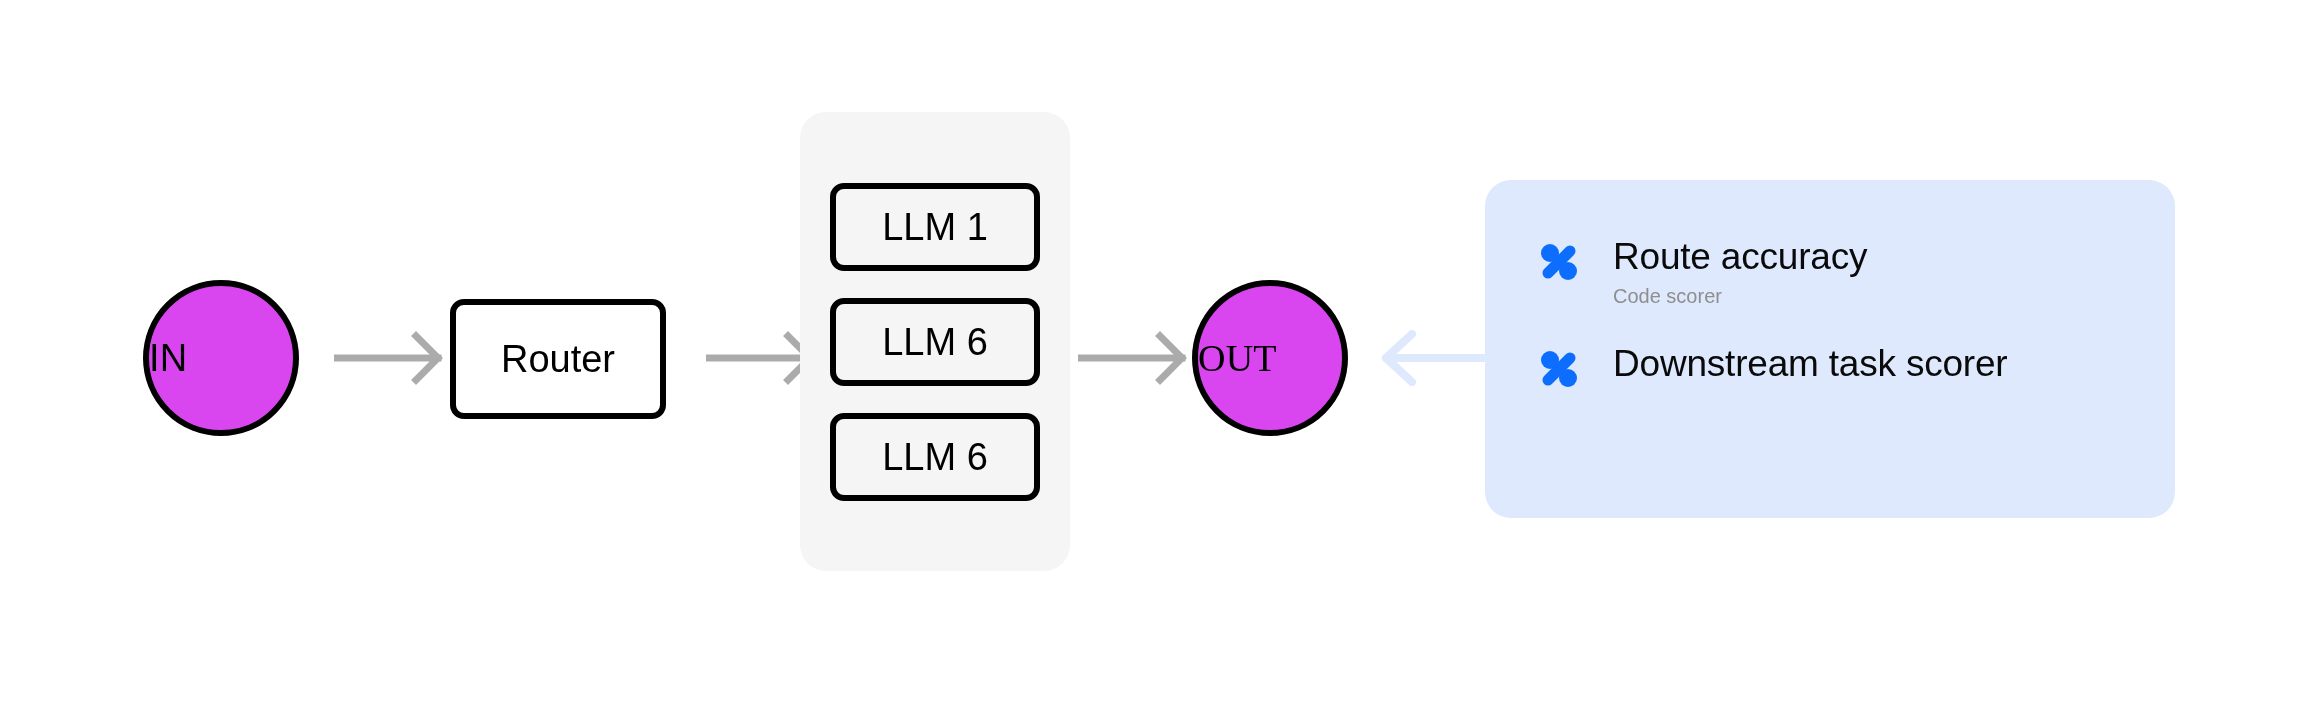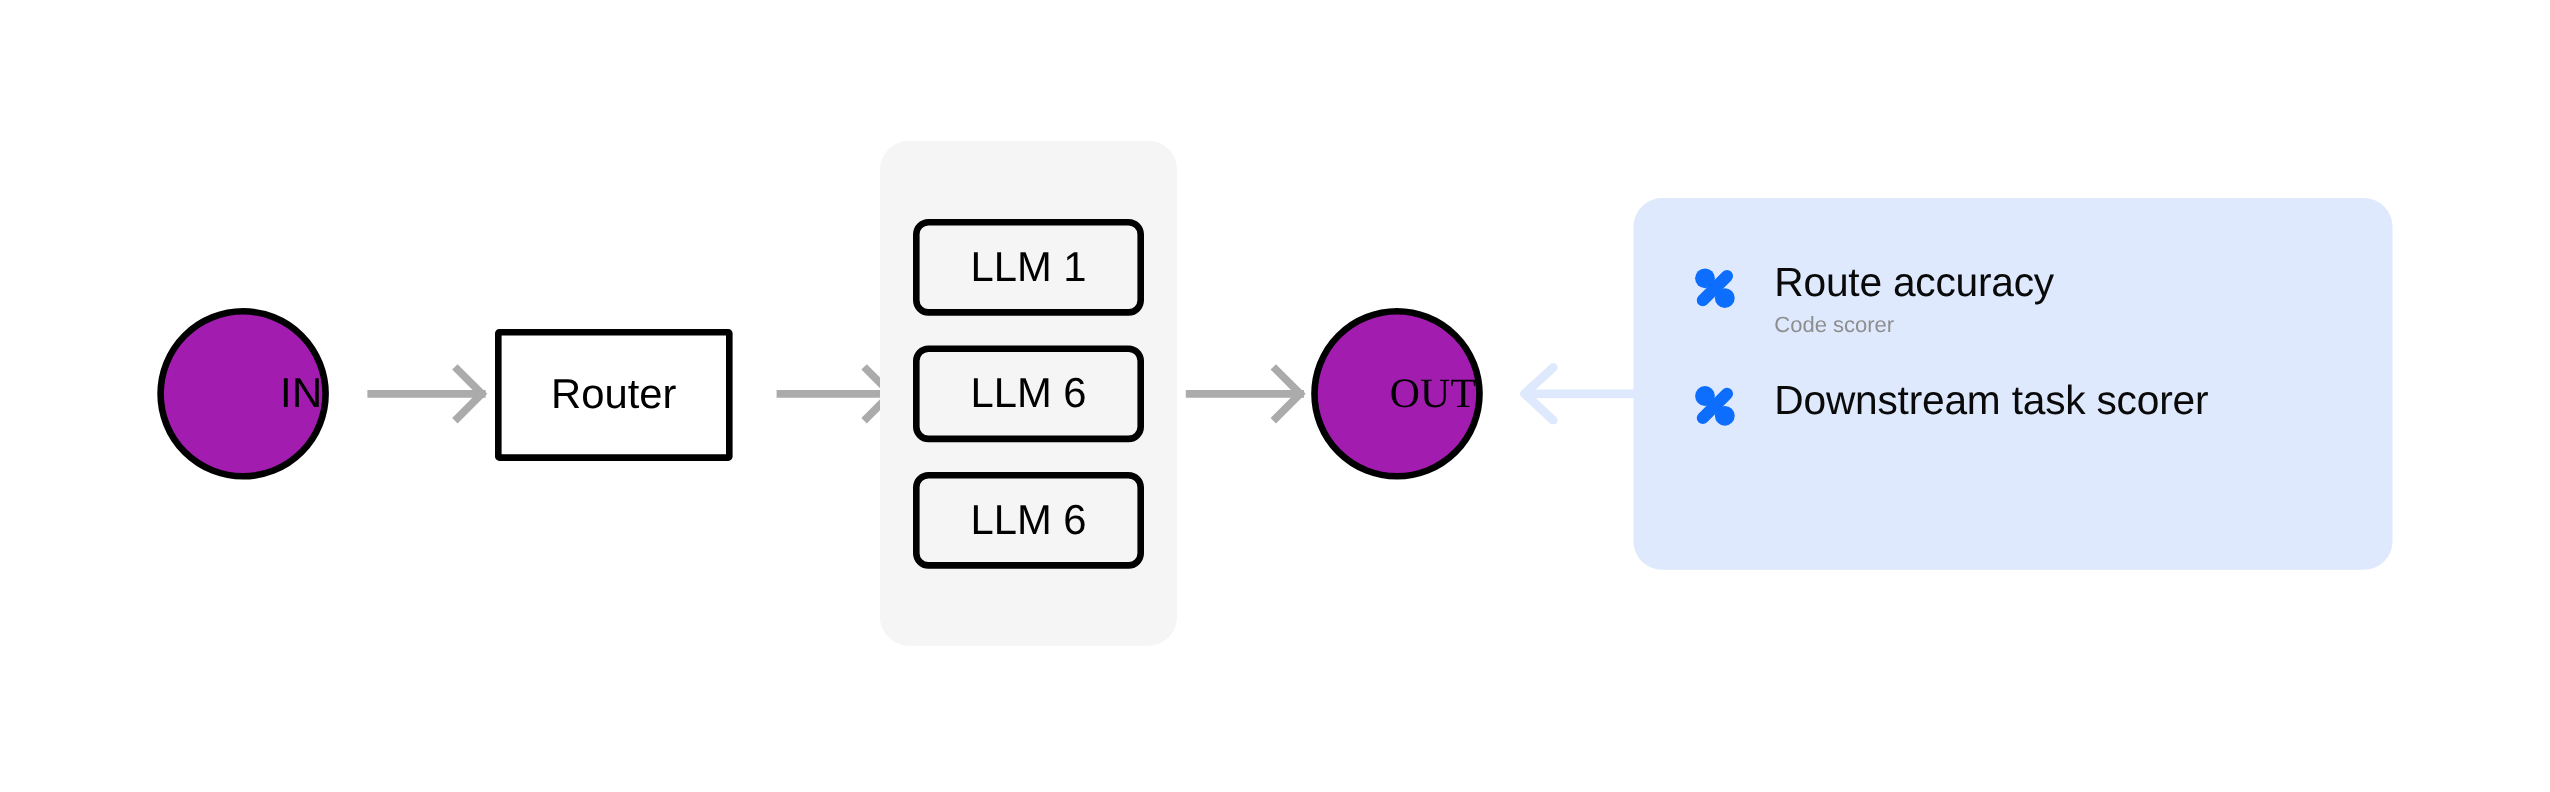--- a/index.html
+++ b/index.html
@@ -19,58 +19,58 @@
     background: #ffffff;
     overflow: hidden;
   }
 
   
   .node-circle {
     position: absolute;
     box-sizing: border-box;
     border: 6px solid #000000;
     border-radius: 50%;
-    background: #a21caf;
-    display: flex;
-    align-items: center;
-    justify-content: flex-end;
+    background: #d946ef;
+    display: flex;
+    align-items: center;
+    justify-content: flex-start;
   }
   .node-circle .node-label {
     font-size: 38px;
     color: #000000;
     letter-spacing: 0.2px;
     line-height: 1;
   }
   #node-in  { left: 143px; top: 280px; width: 156px; height: 156px; }
   #node-out { left: 1192px; top: 280px; width: 156px; height: 156px; font-family: Liberation Serif, serif; }
 
   
   .node-box {
     position: absolute;
     box-sizing: border-box;
     border: 6px solid #000000;
-    border-radius: 4px;
+    border-radius: 14px;
     display: flex;
     align-items: center;
     justify-content: center;
   }
   .node-box .node-label {
     font-size: 38px;
     color: #000000;
     line-height: 1;
   }
   #node-router {
     left: 450px; top: 299px; width: 216px; height: 120px;
     background: #ffffff;
   }
 
   
   #llm-group {
     position: absolute;
-    left: 800px; top: 128px;
+    left: 800px; top: 112px;
     width: 270px; height: 459px;
     background: #f5f5f5;
     border-radius: 26px;
     display: flex;
     flex-direction: column;
     align-items: center;
     justify-content: center;
     gap: 27px;
   }
   .llm-box {

